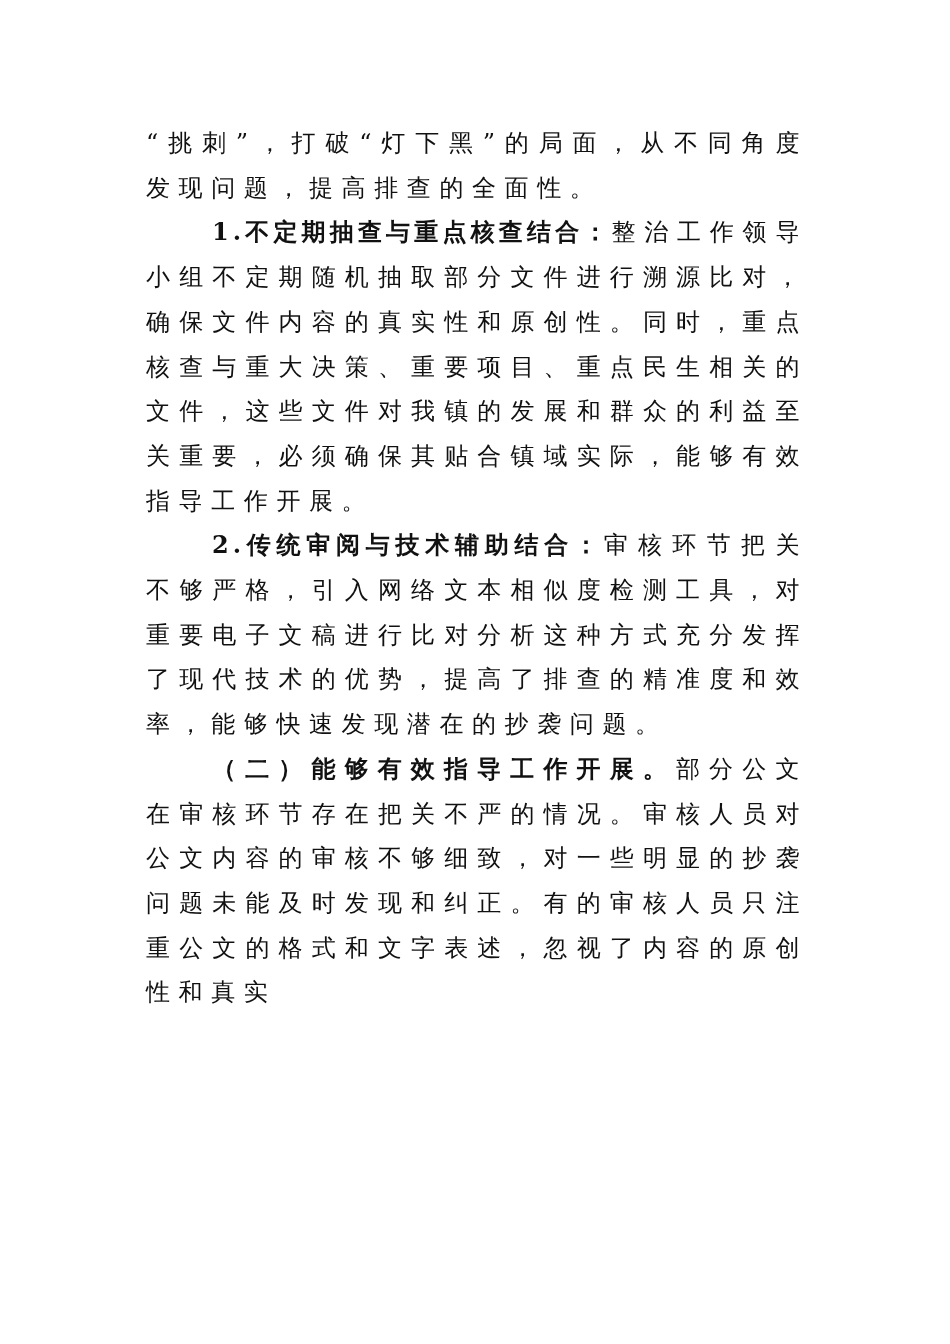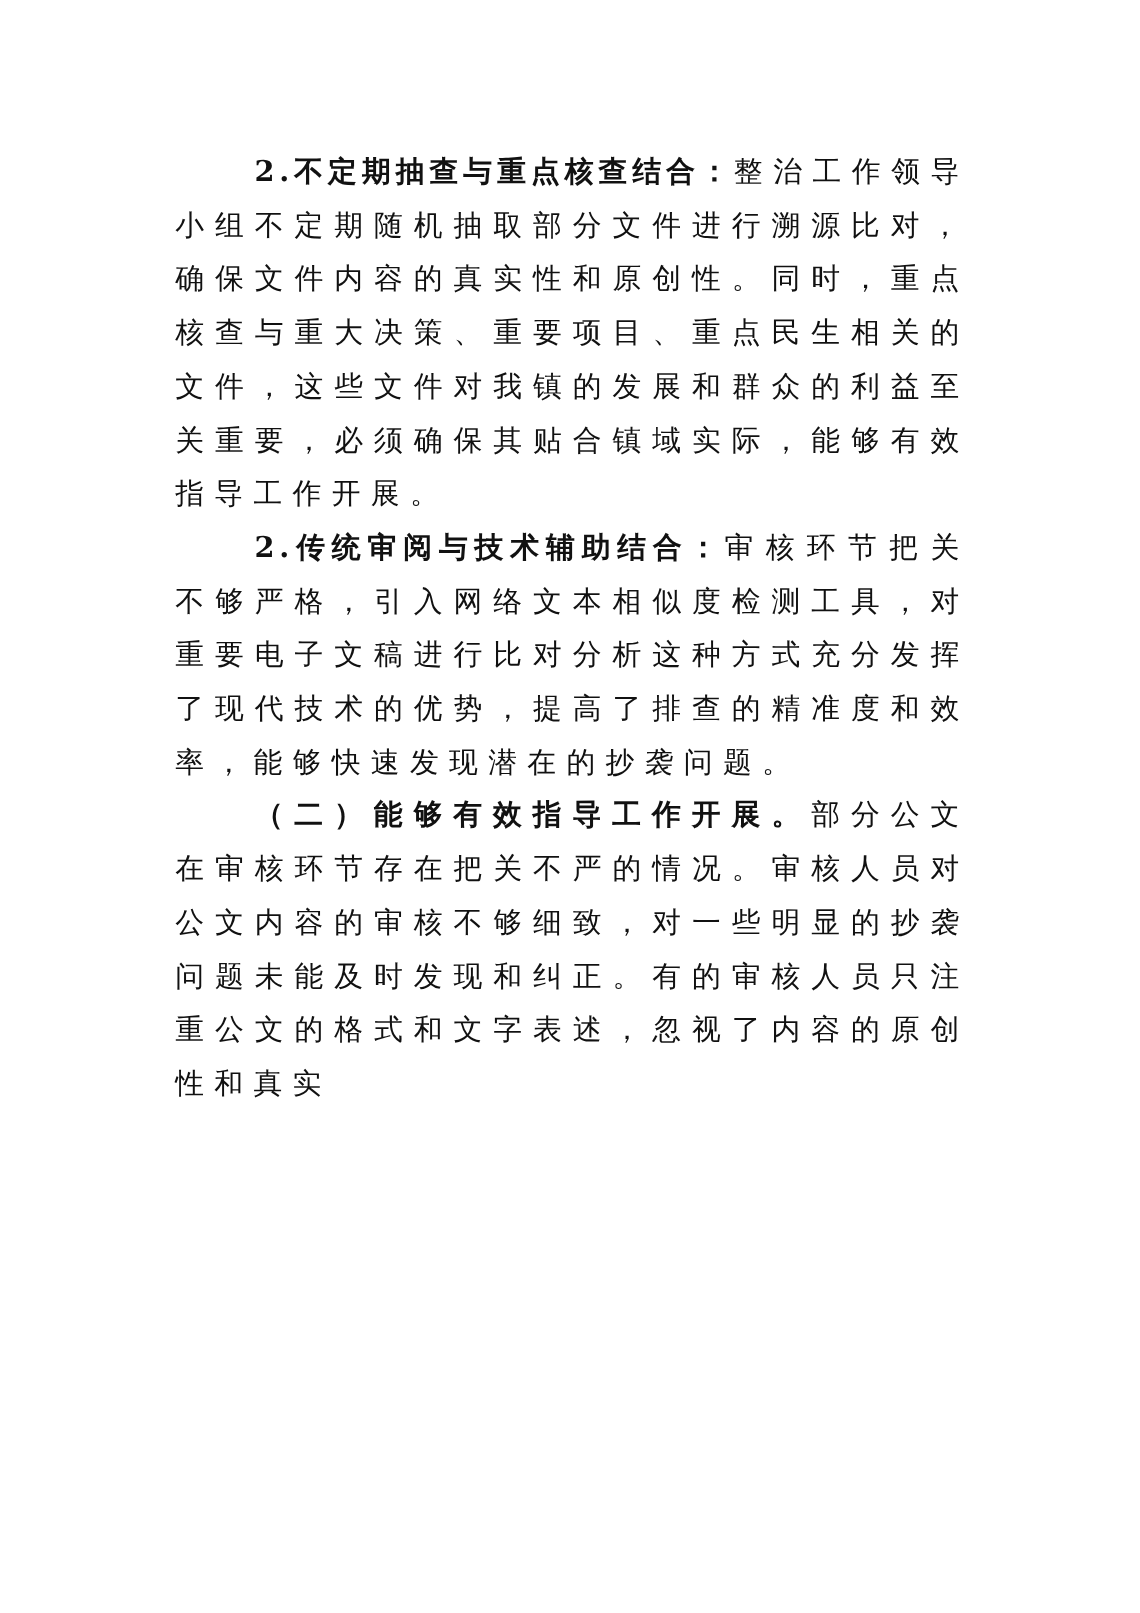--- a/index.html
+++ b/index.html
@@ -37,23 +37,26 @@
     font-weight: normal;
     letter-spacing: 2px;
   }
   .subhead { font-weight: bold; }
 </style>
 </head>
 <body>
 
 <div class="page">
 
+  <p class="para">
+    <span>“挑刺”，打破“灯下黑”的局面，从不同角度发现问题，提高排查的全面性。</span>
+  </p>
 
   <p class="para indent">
-    <span class="bold">2.不定期抽查与重点核查结合：</span><span>整治工作领导小组不定期随机抽取部分文件进行溯源比对，确保文件内容的真实性和原创性。同时，重点核查与重大决策、重要项目、重点民生相关的文件，这些文件对我镇的发展和群众的利益至关重要，必须确保其贴合镇域实际，能够有效指导工作开展。</span>
+    <span class="bold">1.不定期抽查与重点核查结合：</span><span>整治工作领导小组不定期随机抽取部分文件进行溯源比对，确保文件内容的真实性和原创性。同时，重点核查与重大决策、重要项目、重点民生相关的文件，这些文件对我镇的发展和群众的利益至关重要，必须确保其贴合镇域实际，能够有效指导工作开展。</span>
   </p>
 
   <p class="para indent">
     <span class="bold">2.传统审阅与技术辅助结合：</span><span>审核环节把关不够严格，引入网络文本相似度检测工具，对重要电子文稿进行比对分析这种方式充分发挥了现代技术的优势，提高了排查的精准度和效率，能够快速发现潜在的抄袭问题。</span>
   </p>
 
 
 
   <p class="para indent">
     <span class="subhead">（二）能够有效指导工作开展。</span><span>部分公文在审核环节存在把关不严的情况。审核人员对公文内容的审核不够细致，对一些明显的抄袭问题未能及时发现和纠正。有的审核人员只注重公文的格式和文字表述，忽视了内容的原创性和真实</span>

